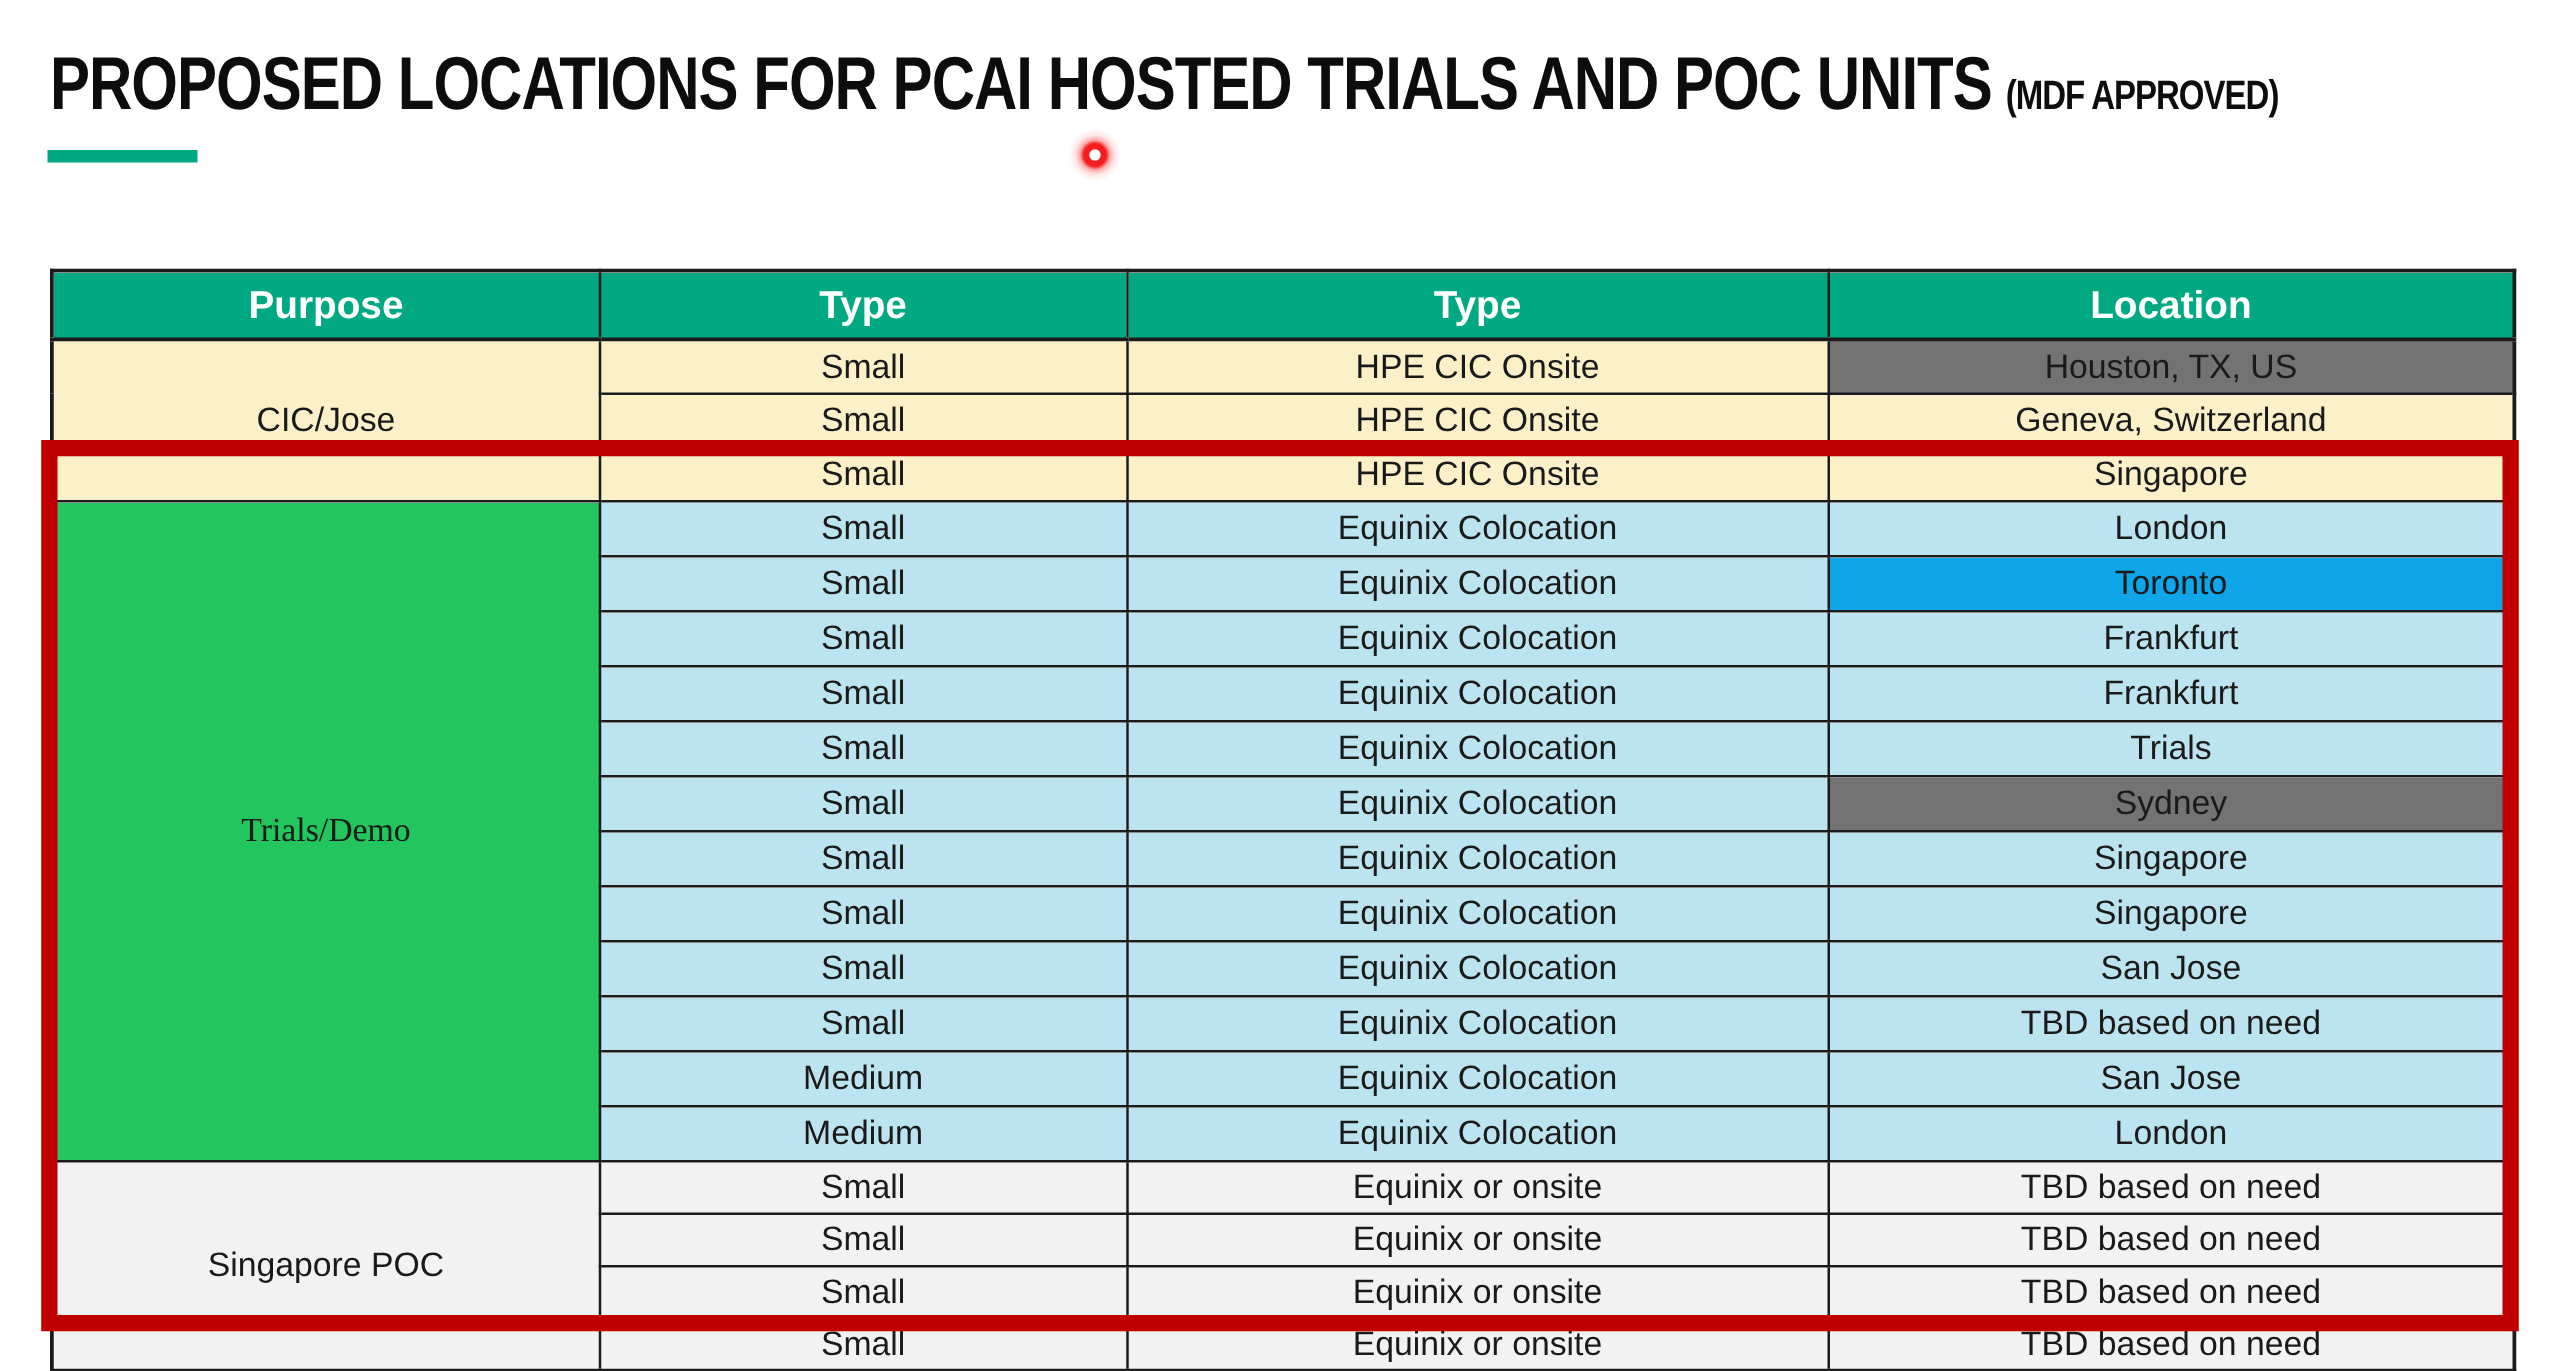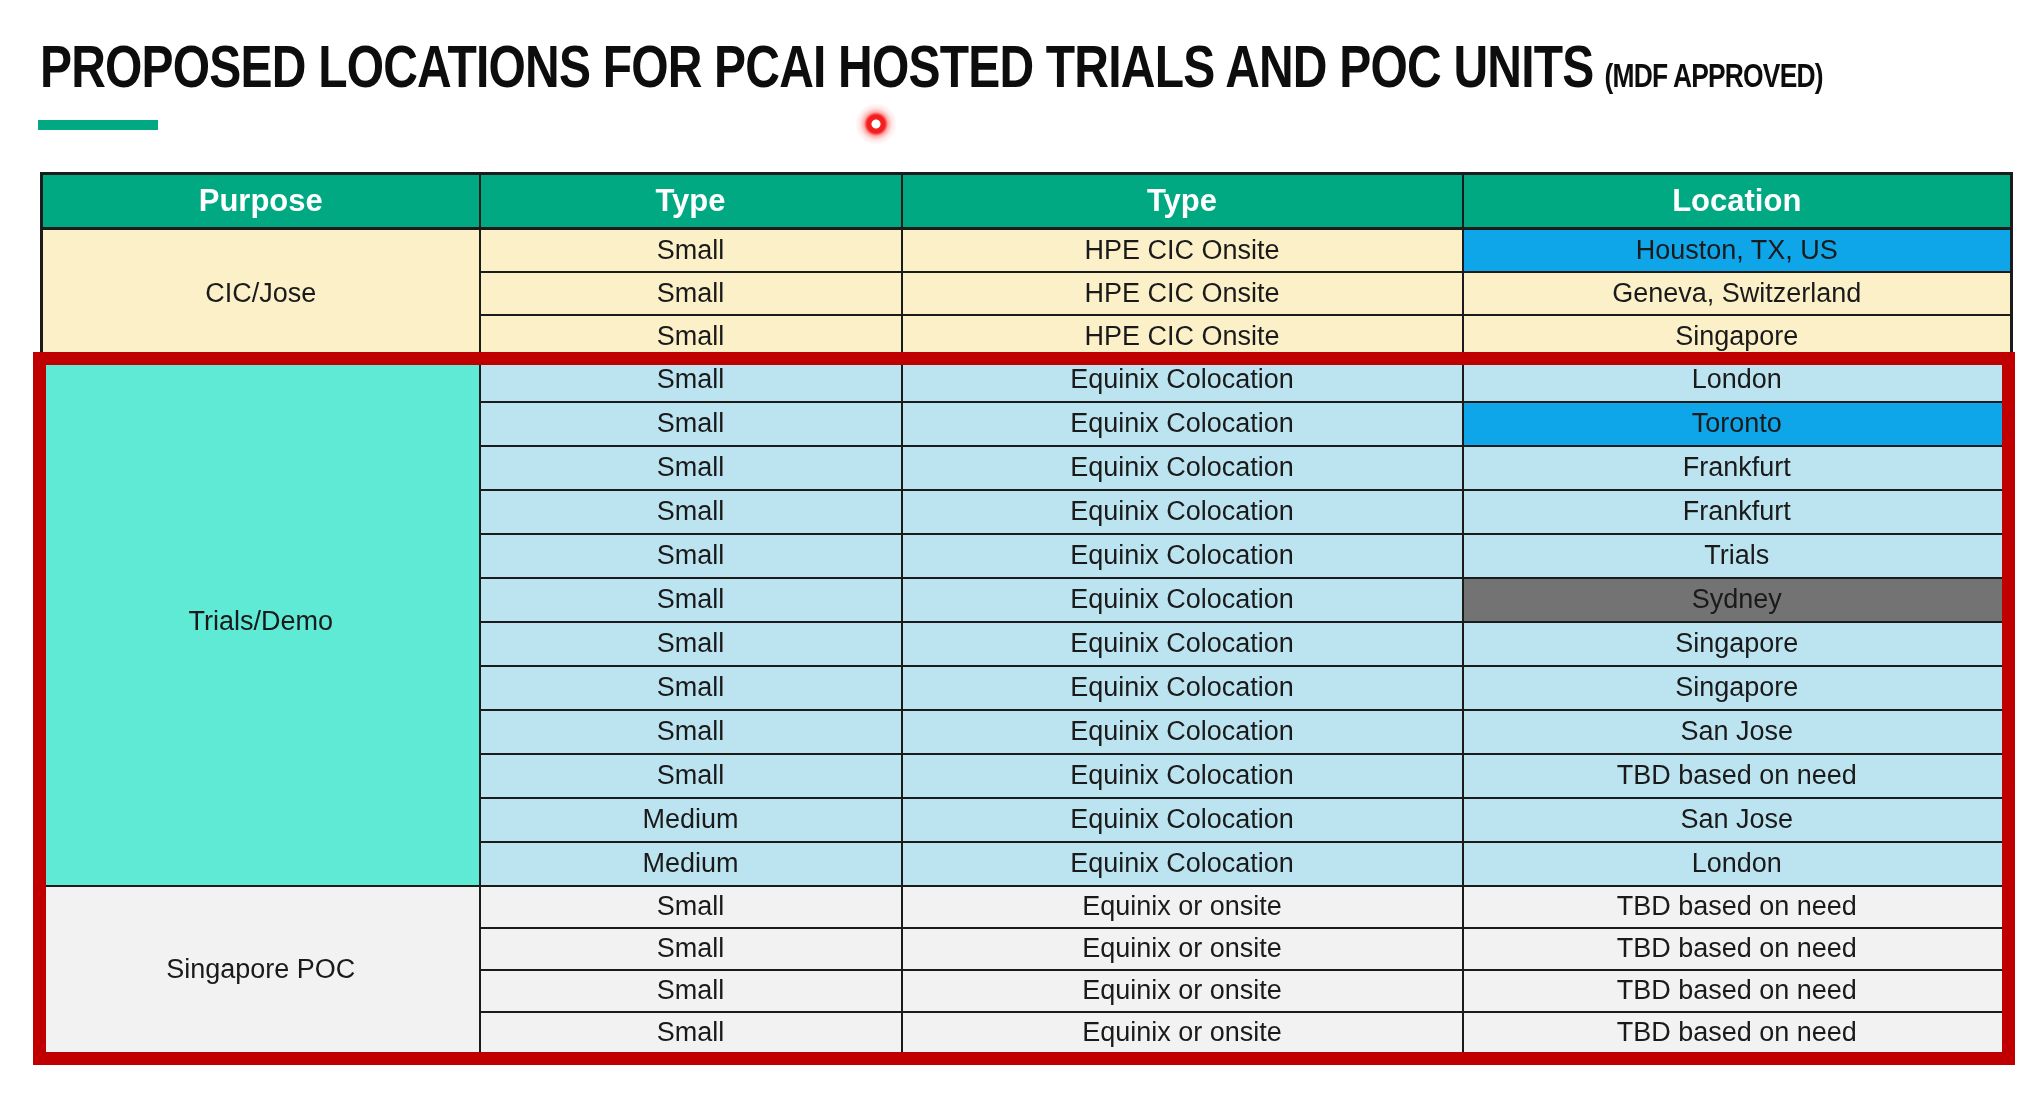--- a/index.html
+++ b/index.html
@@ -43,21 +43,21 @@
       rgba(255,70,70,0.45) 12px,
       rgba(255,120,120,0.18) 16px,
       rgba(255,0,0,0) 21px);
     pointer-events:none;
   }
 
   
   .table-wrap{position:absolute;left:40px;top:172px;width:1970px;}
   table.loc-table{
     border-collapse:collapse;table-layout:fixed;width:1970px;
-    font-size:27px;color:var(--body-text);
+    font-size:27px;color:var(--body-text);margin-top:43px;
   }
   table.loc-table col.c-purpose{width:438px;}
   table.loc-table col.c-size{width:422px;}
   table.loc-table col.c-type{width:561px;}
   table.loc-table col.c-location{width:549px;}
 
   table.loc-table th, table.loc-table td{
     border:2px solid var(--grid);
     text-align:center;vertical-align:middle;
     overflow:hidden;
@@ -107,34 +107,34 @@
             <th>Type</th>
             <th>Type</th>
             <th>Location</th>
           </tr>
         </thead>
       <tbody>
           <tr class="r-cic">
             <td rowspan="3" style="background: rgb(251, 240, 200);">CIC/Jose</td>
             <td style="background: rgb(251, 240, 200);">Small</td>
             <td style="background: rgb(251, 240, 200);">HPE CIC Onsite</td>
-            <td style="background: #0ea5e9;">Houston, TX, US</td>
+            <td style="background: #737373;">Houston, TX, US</td>
           </tr>
           <tr class="r-cic">
             <td style="background: rgb(251, 240, 200);">Small</td>
             <td style="background: rgb(251, 240, 200);">HPE CIC Onsite</td>
             <td style="background: rgb(251, 240, 200);">Geneva, Switzerland</td>
           </tr>
           <tr class="r-cic">
             <td style="background: rgb(251, 240, 200);">Small</td>
             <td style="background: rgb(251, 240, 200);">HPE CIC Onsite</td>
             <td style="background: rgb(251, 240, 200);">Singapore</td>
           </tr>
           <tr class="r-trials">
-            <td rowspan="12" style="background: #5eead4;">Trials/Demo</td>
+            <td rowspan="12" style="background: #22c55e; font-family: Liberation Serif, serif;">Trials/Demo</td>
             <td style="background: rgb(188, 228, 240);">Small</td>
             <td style="background: rgb(188, 228, 240);">Equinix Colocation</td>
             <td style="background: rgb(188, 228, 240);">London</td>
           </tr>
           <tr class="r-trials">
             <td style="background: rgb(188, 228, 240);">Small</td>
             <td style="background: rgb(188, 228, 240);">Equinix Colocation</td>
             <td style="background: #0ea5e9;">Toronto</td>
           </tr>
           <tr class="r-trials">

